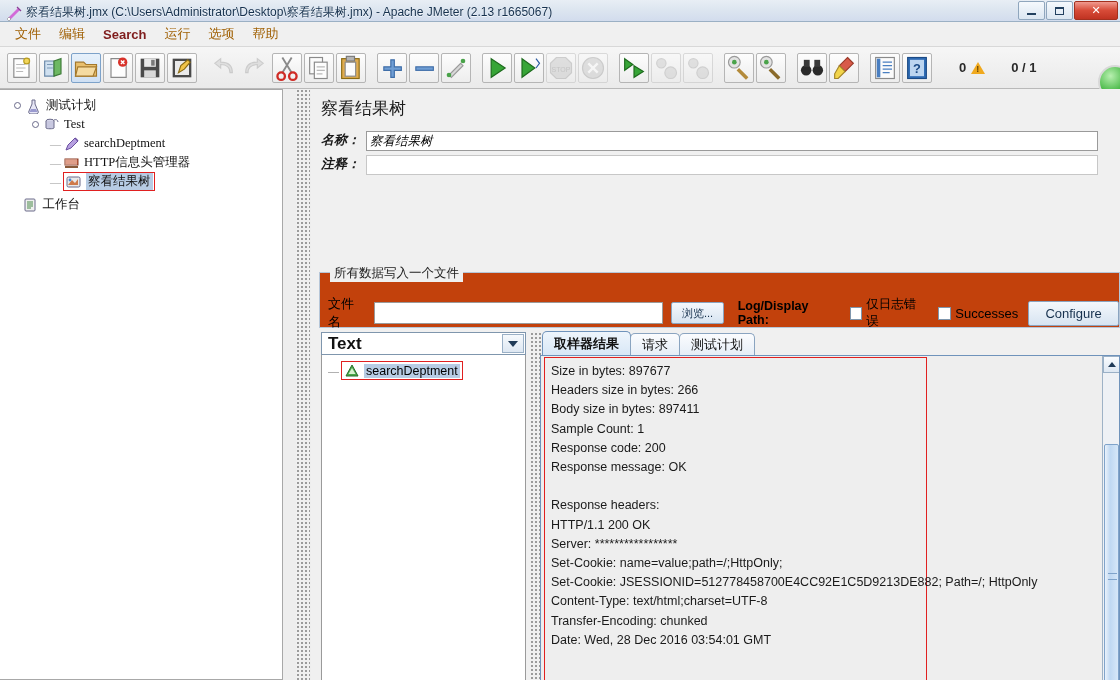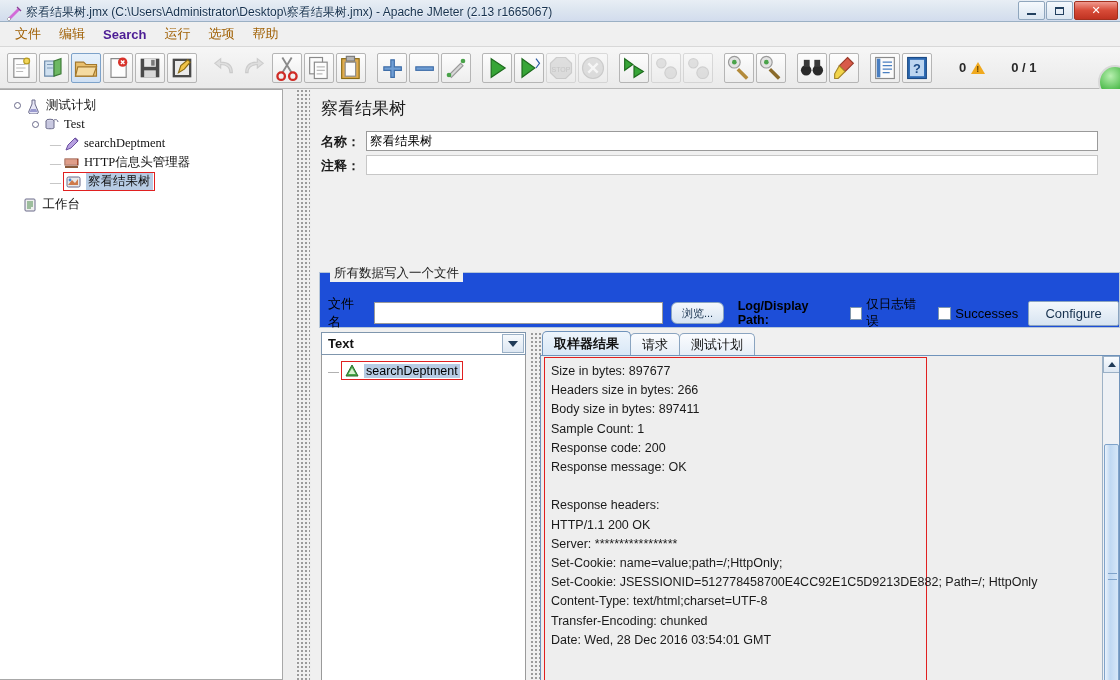--- a/index.html
+++ b/index.html
@@ -53,21 +53,21 @@
 
   
   .menubar {
     position: absolute; left: 0; top: 22px; width: 1120px; height: 25px;
     background: #f0f0f0; border-bottom: 1px solid #d8d8d8;
     display: flex; align-items: center; padding-left: 6px;
   }
   .menuitem {
     padding: 3px 9px; font-size: 13px; color: #a16207; cursor: default;
   }
-  .menuitem.en { font-weight: bold; color: #4c1d95; }
+  .menuitem.en { font-weight: bold; color: #7f1d1d; }
 
   
   .toolbar {
     position: absolute; left: 0; top: 47px; width: 1120px; height: 42px;
     background: linear-gradient(to bottom,#f6f6f6,#eaeaea);
     border-bottom: 1px solid #b9b9b9;
     display: flex; align-items: center; padding-left: 6px;
   }
   .tbtn {
     width: 30px; height: 30px; margin: 0 1px;
@@ -130,30 +130,30 @@
   .tline { color: #9a9a9a; font-size: 11px; margin-right: 2px; }
   .ticon { width: 17px; height: 16px; margin-right: 4px; flex: 0 0 auto; }
   .tlabel { font-size: 12.5px; }
   .tlabel.sel { background: #b7cce4; padding: 0 2px; }
   .sel-box { border: 1px solid #e02020; display: inline-flex; align-items: center; padding: 0 1px; }
 
   
   .rtitle {
     position: absolute; left: 10px; top: 8px; font-size: 17px; color: #1c1c1c;
   }
-  .frow { position: absolute; display: flex; align-items: flex-end; }
+  .frow { position: absolute; display: flex; align-items: flex-start; font-style: italic; }
   .flabel { font-size: 13px; font-weight: bold; color: #1a1a1a; margin-right: 6px; }
   .ftext {
     border: 1px solid #9a9a9a; background: #fff; height: 20px;
     font-size: 12.5px; padding: 1px 3px; display: flex; align-items: center;
   }
 
   .groupbox {
     position: absolute; left: 8px; top: 183px; width: 801px; height: 56px;
-    border: 1px solid #b6c6d8; background: #1d4ed8;
+    border: 1px solid #b6c6d8; background: #c2410c;
   }
   .grouptitle {
     position: absolute; left: 10px; top: -8px; background: #f0f0f0;
     padding: 0 4px; font-size: 12.5px; color: #1a1a1a;
   }
   .btn {
     border: 1px solid #8aa4c0; border-radius: 2px;
     background: linear-gradient(to bottom,#f4f8fc,#d7e4f1);
     font-size: 12.5px; color: #16314e; display: flex;
     align-items: center; justify-content: center;
@@ -164,21 +164,21 @@
   }
 
   
   .lowerleft {
     position: absolute; left: 10px; top: 243px; width: 205px; height: 425px;
   }
   .combo {
     width: 205px; height: 23px; border: 1px solid #7f96ad; background: #fff;
     display: flex; align-items: center; position: relative;
   }
-  .combo .ctext { font-size: 13px; font-weight: bold; color: #111; padding-left: 6px; }
+  .combo .ctext { font-size: 17px; font-weight: bold; color: #111; padding-left: 6px; }
   .combo .carrow {
     position: absolute; right: 1px; top: 1px; width: 22px; height: 19px;
     background: linear-gradient(to bottom,#f6f9fc,#dde7f2);
     border: 1px solid #9ab0c6; display: flex; align-items: center; justify-content: center;
   }
   .tri-down {
     width: 0; height: 0; border-left: 5px solid transparent;
     border-right: 5px solid transparent; border-top: 6px solid #1f3a57;
   }
   .restree {
@@ -561,21 +561,21 @@
     <div class="frow" style="left:10px; top:66px; width:790px;">
       <span class="flabel">注释：</span>
       <span class="ftext" style="width:732px; border-color:#c7c7c7;"></span>
     </div>
 
     <div class="groupbox">
       <span class="grouptitle">所有数据写入一个文件</span>
       <div style="position:absolute; left:8px; top:22px; display:flex; align-items:center;">
         <span style="font-size:13px; margin-right:8px;">文件名</span>
         <span class="ftext" style="width:300px; height:22px;"></span>
-        <span class="btn" style="width:54px; height:22px; margin-left:8px; font-size:11px;border-radius:6px;">浏览...</span>
+        <span class="btn" style="width:54px; height:22px; margin-left:8px; font-size:11px;">浏览...</span>
         <span style="font-size:12.5px; font-weight:bold; margin-left:14px;">Log/Display Path:</span>
         <span style="margin-left:10px; display:flex; align-items:center;">
           <i class="cbx"></i>
           <span style="font-size:12.5px;">仅日志错误</span>
         </span>
         <span style="margin-left:12px; display:flex; align-items:center;">
           <i class="cbx"></i>
           <span style="font-size:13px;">Successes</span>
         </span>
         <span class="btn" style="width:94px; height:25px; margin-left:10px; font-size:13px;">Configure</span>

